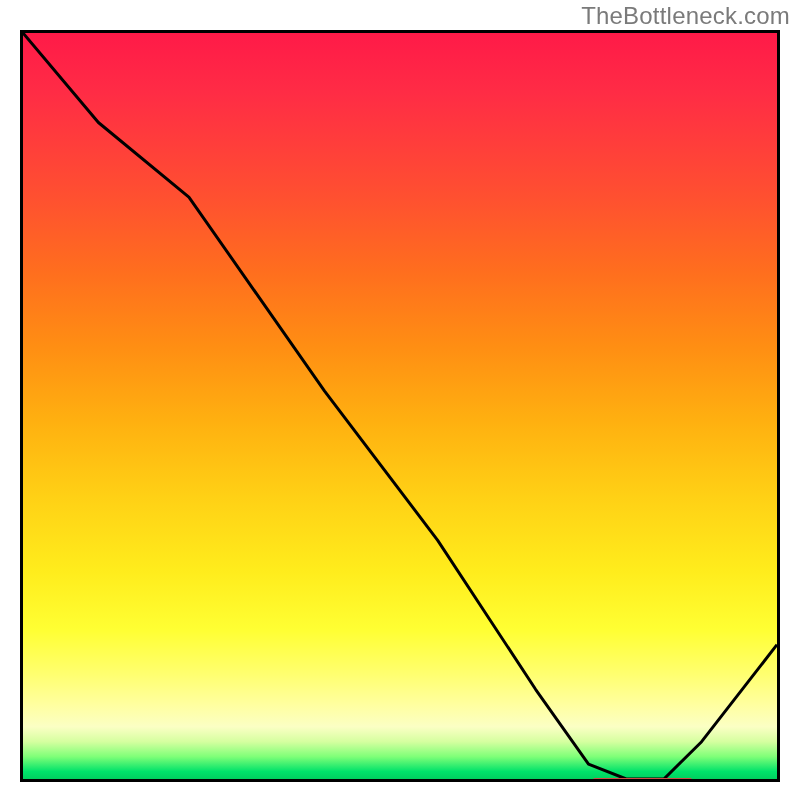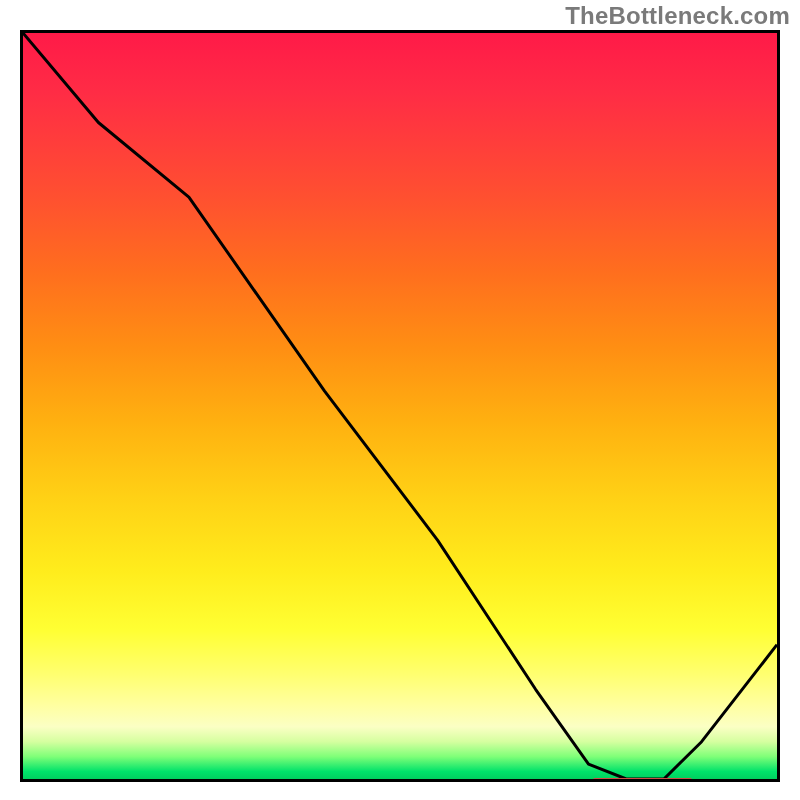--- a/index.html
+++ b/index.html
@@ -15,21 +15,21 @@
     position: relative;
     width: 800px;
     height: 800px;
     box-sizing: border-box;
   }
   .watermark {
     position: absolute;
     top: 2px;
     right: 10px;
     font-size: 24px;
-    font-weight: 700;
+    font-weight: 400;
     color: #7a7a7a;
     letter-spacing: 0.2px;
   }
   .plot-area {
     position: absolute;
     left: 20px;
     top: 30px;
     width: 760px;
     height: 752px;
     border: 3.5px solid #000;

